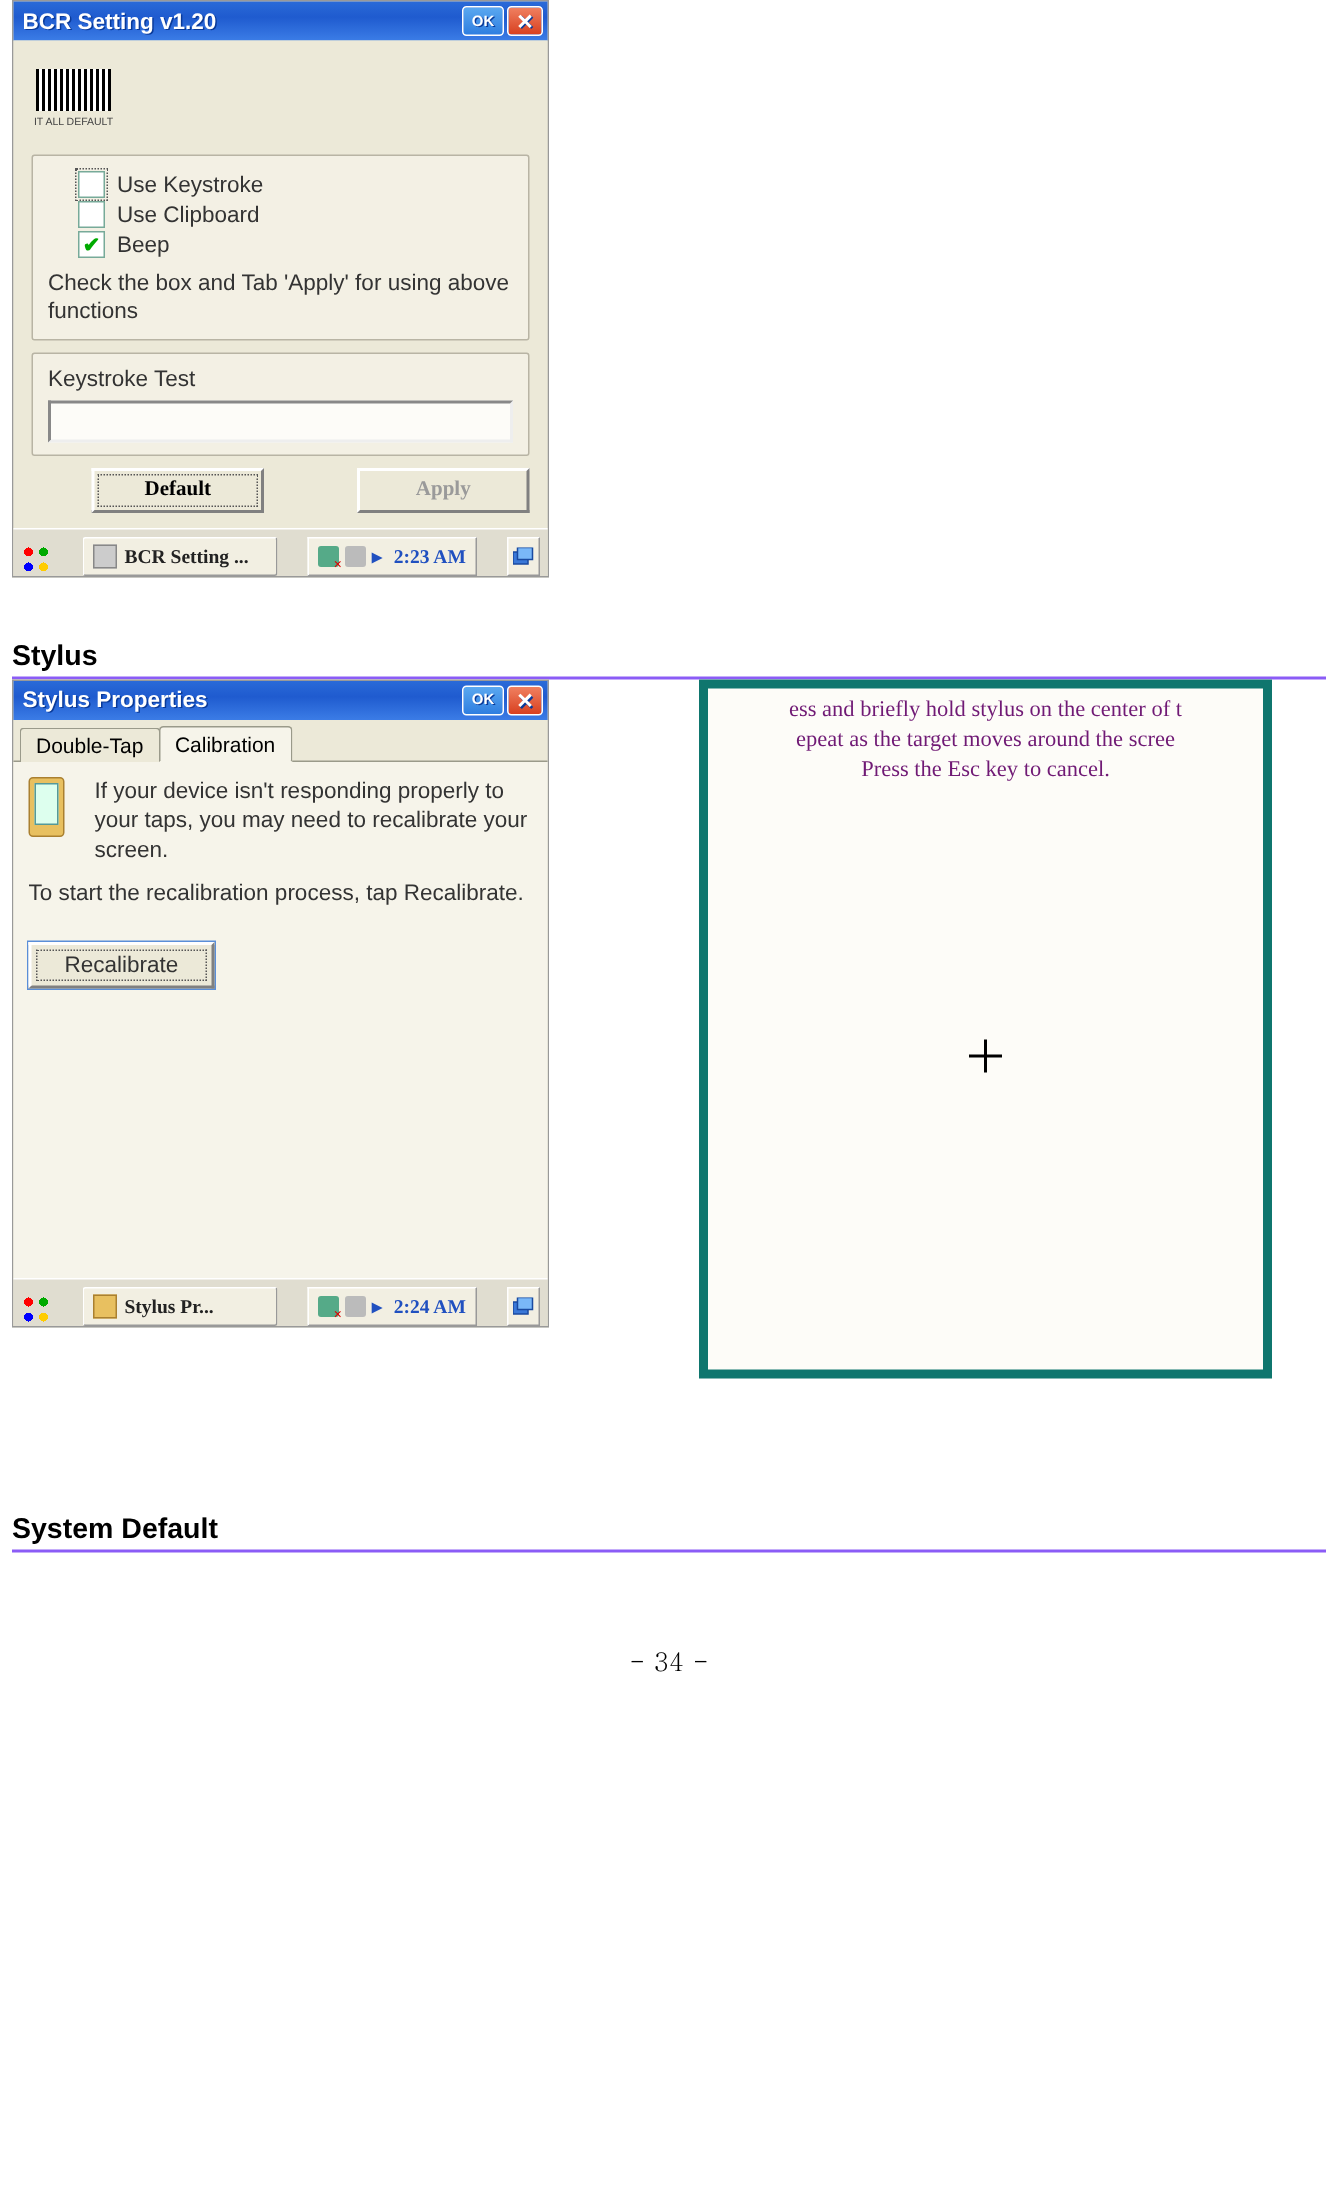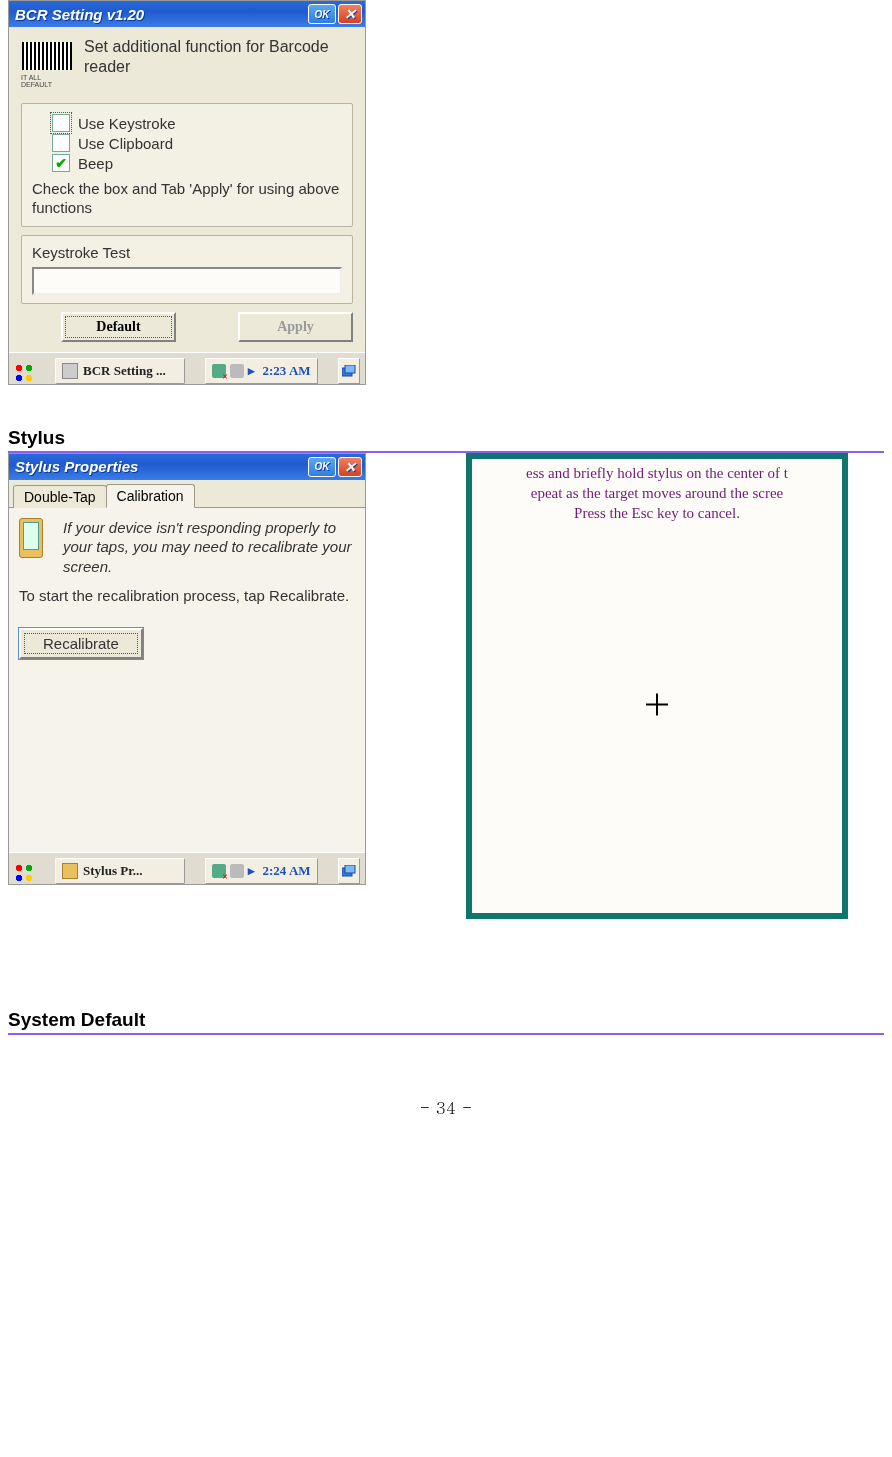--- a/index.html
+++ b/index.html
@@ -24,21 +24,20 @@
     height: 26px;
     background: linear-gradient(to bottom, #2a6ad8, #1f5bcf 40%, #3b7ce6);
     display: flex;
     align-items: center;
     padding: 0 3px 0 6px;
     color: #fff;
     font-family: Tahoma, sans-serif;
     font-size: 15px;
     font-weight: bold;
     text-shadow: 1px 1px 0 #0a3a99;
-    font-style: italic;
   }
   .titlebar .title { flex: 1; }
   .titlebtn {
     width: 24px; height: 20px;
     margin-left: 2px;
     border: 1px solid #fff;
     border-radius: 3px;
     display: flex; align-items: center; justify-content: center;
     font-size: 10px; font-weight: bold;
   }
@@ -159,21 +158,21 @@
   }
   .tab.active { background:#f6f4ea; font-weight:normal; z-index:2; border-bottom:1px solid #f6f4ea;}
   .stylus-body { background:#f6f4ea; padding:10px 10px 4px 10px; font-size:15px; color:#333; height:344px;}
   .stylus-row { display:flex; gap:10px; }
   .device-icon { width:34px; }
   .device-icon .pda {
     width:24px; height:40px; background:#e8c060; border:1px solid #aa8030; border-radius:3px;
     position:relative;
   }
   .device-icon .pda::after {content:""; position:absolute; left:3px; top:3px; right:3px; height:26px; background:#dfe; border:1px solid #599;}
-  .stylus-text { flex:1; line-height:1.3;font-style:italic; }
+  .stylus-text { flex:1; line-height:1.3; }
   .stylus-text2 { margin-top:10px; line-height:1.3;}
   .recal-btn-wrap { display:flex; justify-content:flex-start; margin-top:22px;}
   .recal-btn {
     padding:5px 22px;
     background:#ece9d8;
     border-top:2px solid #fff;border-left:2px solid #fff;border-right:2px solid #808080;border-bottom:2px solid #808080;
     outline:1px dotted #555; outline-offset:-6px;
     font-size:15px;
     box-shadow: 0 0 0 1px #5a8ed8;
   }
@@ -223,21 +222,20 @@
         <span>✕</span>
       </div>
     </div>
     <div class="wincontent">
       <div class="bcr-body">
         <div class="bcr-hdr">
           <div class="bcr-icon">
             <div class="barcode"></div>
             <span>IT ALL DEFAULT</span>
           </div>
-          <div class="bcr-desc">Set additional function for Barcode reader</div>
         </div>
 
         <div class="groupbox">
           <div class="chk-row">
             <div class="chk focus"></div>
             <span>Use Keystroke</span>
           </div>
           <div class="chk-row">
             <div class="chk"></div>
             <span>Use Clipboard</span>

